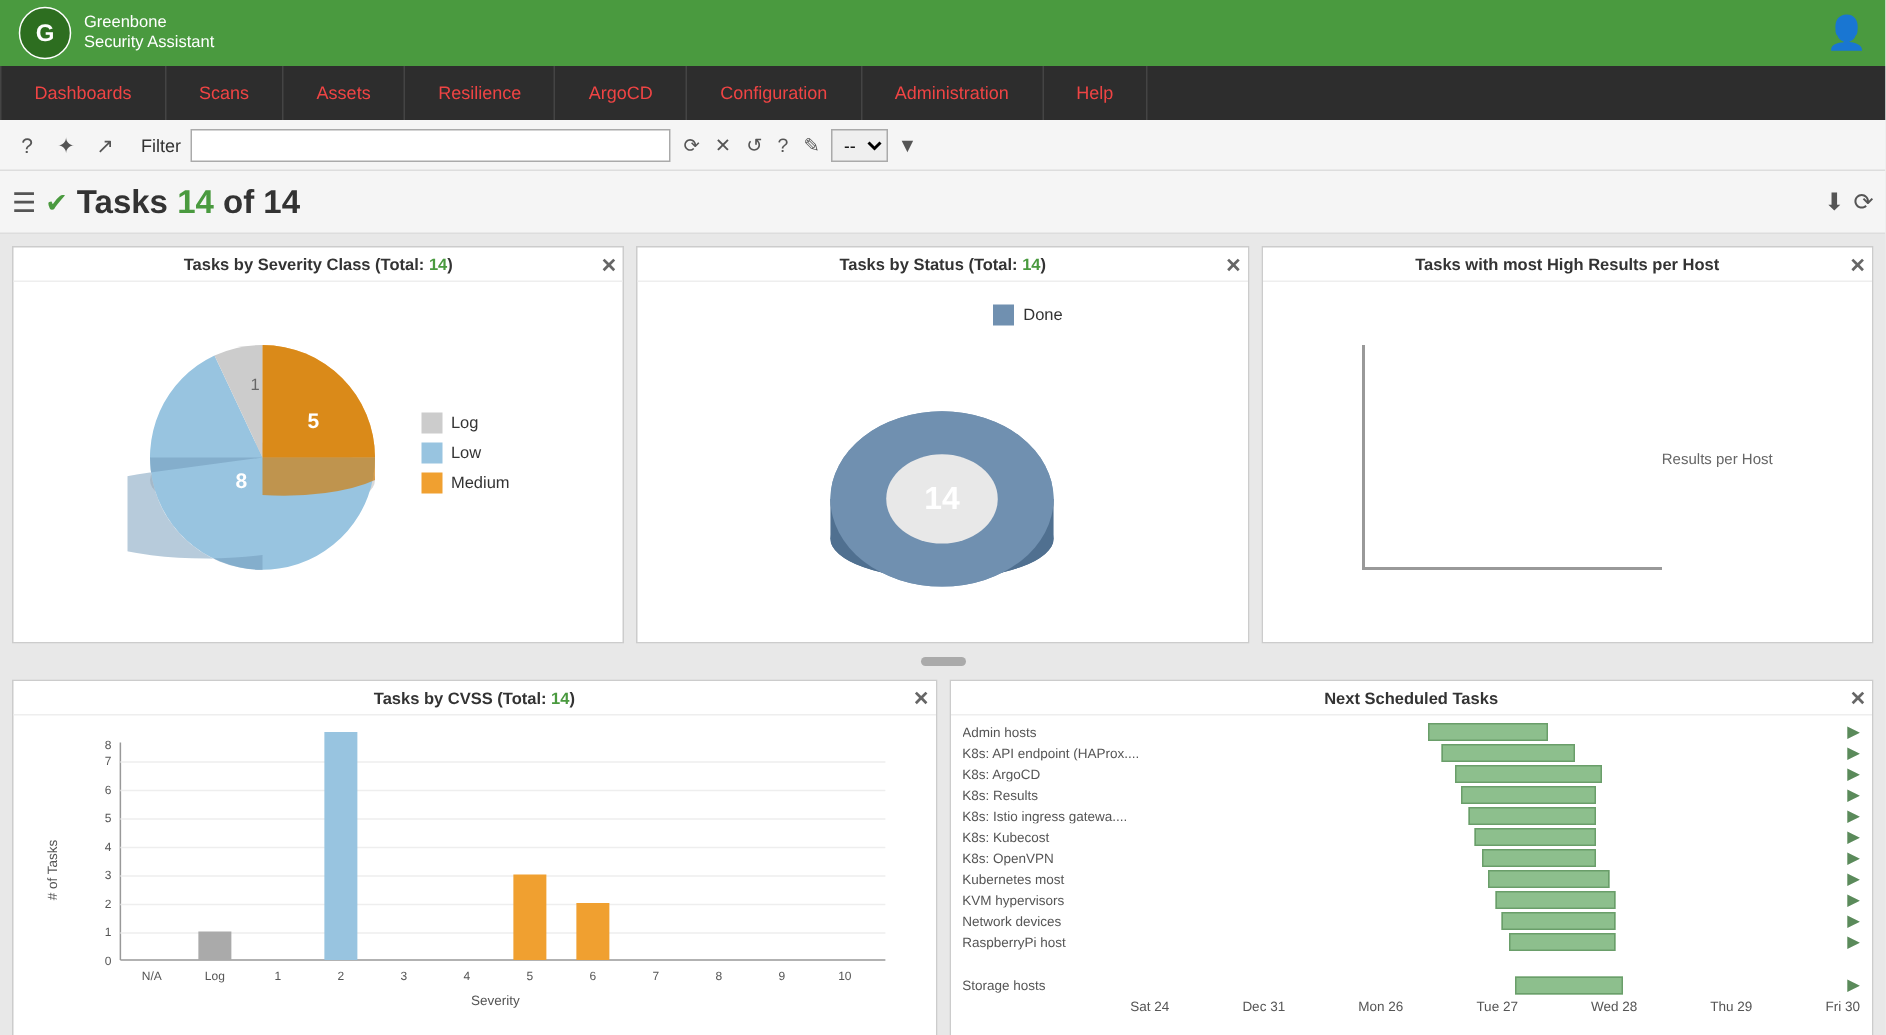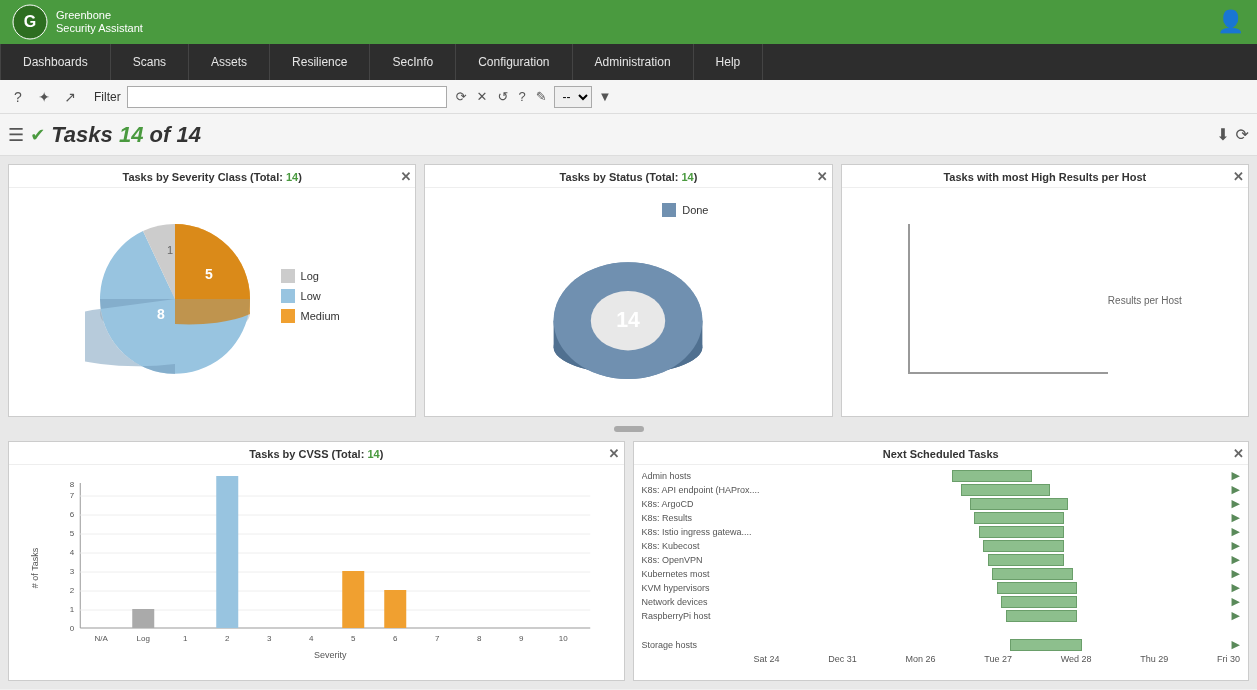--- a/index.html
+++ b/index.html
@@ -34,21 +34,21 @@
     }
 
     
     .nav-bar {
       background: #2d2d2d;
       display: flex;
       align-items: center;
       height: 36px;
     }
     .nav-item {
-      color: #e5e5e5;
+      color: #ef4444;
       padding: 0 22px;
       height: 100%;
       display: flex;
       align-items: center;
       font-size: 12px;
       cursor: pointer;
       border-right: 1px solid #444;
     }
     .nav-item:first-child { border-left: 1px solid #444; }
 
@@ -97,21 +97,21 @@
     
     .page-title-bar {
       background: #f5f5f5;
       display: flex;
       align-items: center;
       padding: 4px 8px;
       border-bottom: 1px solid #ddd;
       height: 42px;
       position: relative;
     }
-    .page-title { font-size: 22px; font-weight: bold; color: #333; font-style: italic; }
+    .page-title { font-size: 22px; font-weight: bold; color: #333; }
     .page-title-right {
       position: absolute;
       right: 8px;
       display: flex;
       gap: 6px;
     }
 
     
     .dashboard {
       padding: 8px;
@@ -166,21 +166,21 @@
     .legend { font-size: 11px; }
     .legend-item { display: flex; align-items: center; gap: 6px; margin-bottom: 6px; }
     .legend-color { width: 14px; height: 14px; }
 
     
     .status-chart-area {
       display: flex;
       flex-direction: column;
       align-items: center;
       padding: 10px;
-      gap: 8px;
+      gap: 20px;
     }
     .status-legend { display: flex; align-items: center; gap: 6px; font-size: 11px; align-self: flex-end; margin-right: 30px; }
 
     
     .empty-chart-area {
       display: flex;
       flex-direction: row;
       align-items: center;
       justify-content: flex-end;
       height: 180px;
@@ -252,21 +252,21 @@
   </div>
   <div class="spacer"></div>
   <div class="user-icon">👤</div>
 </div>
 
 <div class="nav-bar">
   <div class="nav-item">Dashboards</div>
   <div class="nav-item">Scans</div>
   <div class="nav-item">Assets</div>
   <div class="nav-item">Resilience</div>
-  <div class="nav-item">SecInfo</div>
+  <div class="nav-item">ArgoCD</div>
   <div class="nav-item">Configuration</div>
   <div class="nav-item">Administration</div>
   <div class="nav-item">Help</div>
 </div>
 
 <div class="toolbar">
   <div class="toolbar-icon">?</div>
   <div class="toolbar-icon">✦</div>
   <div class="toolbar-icon">↗</div>
   <span class="filter-label">Filter</span>

